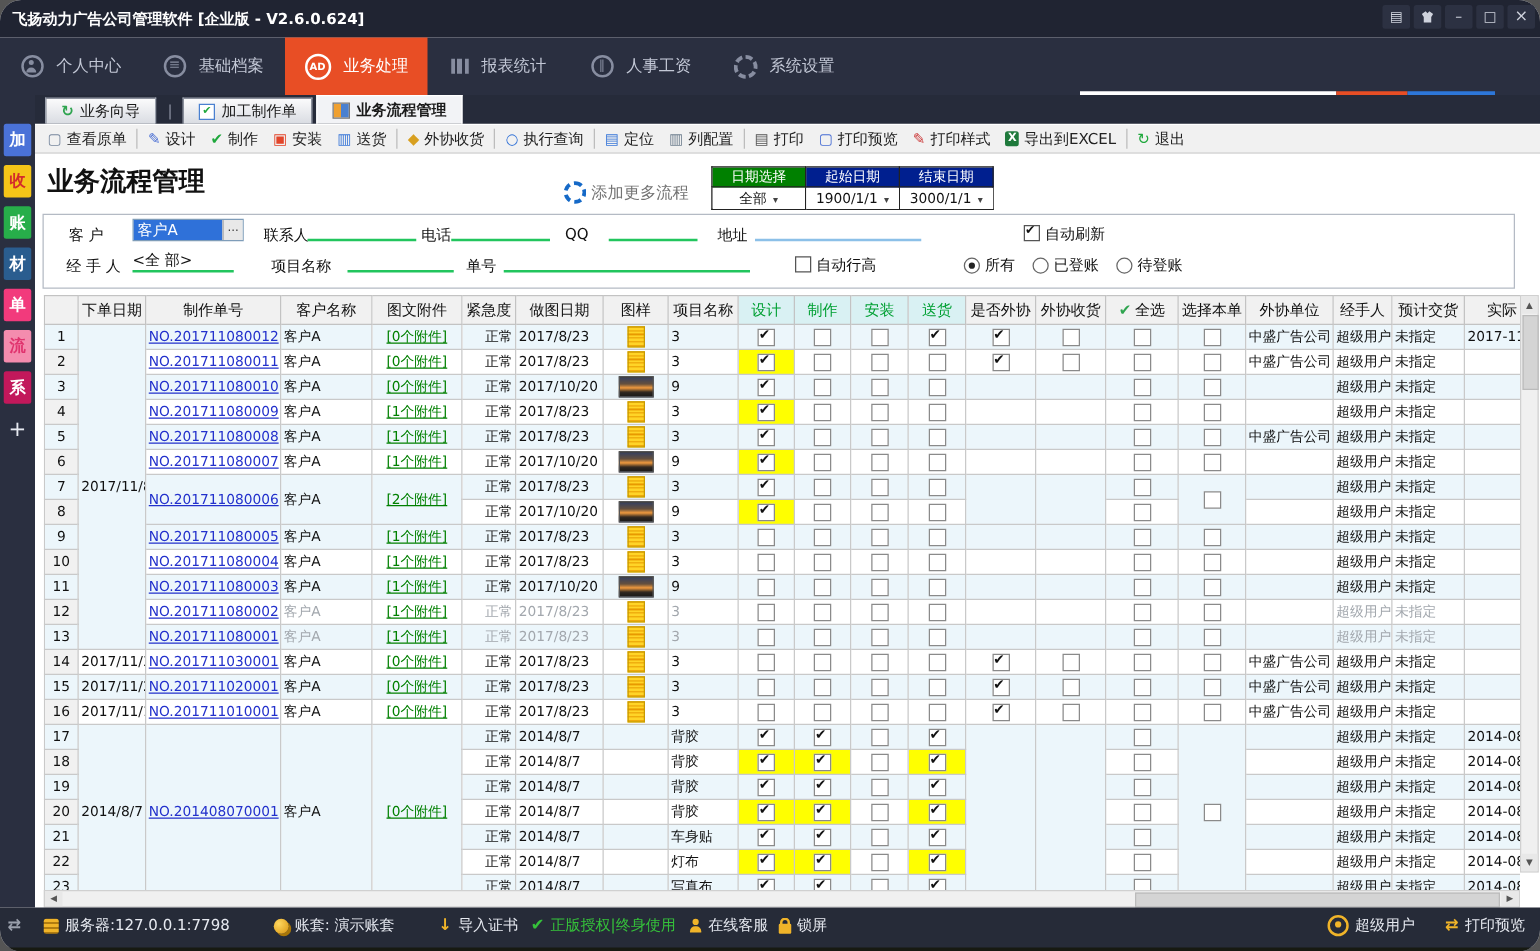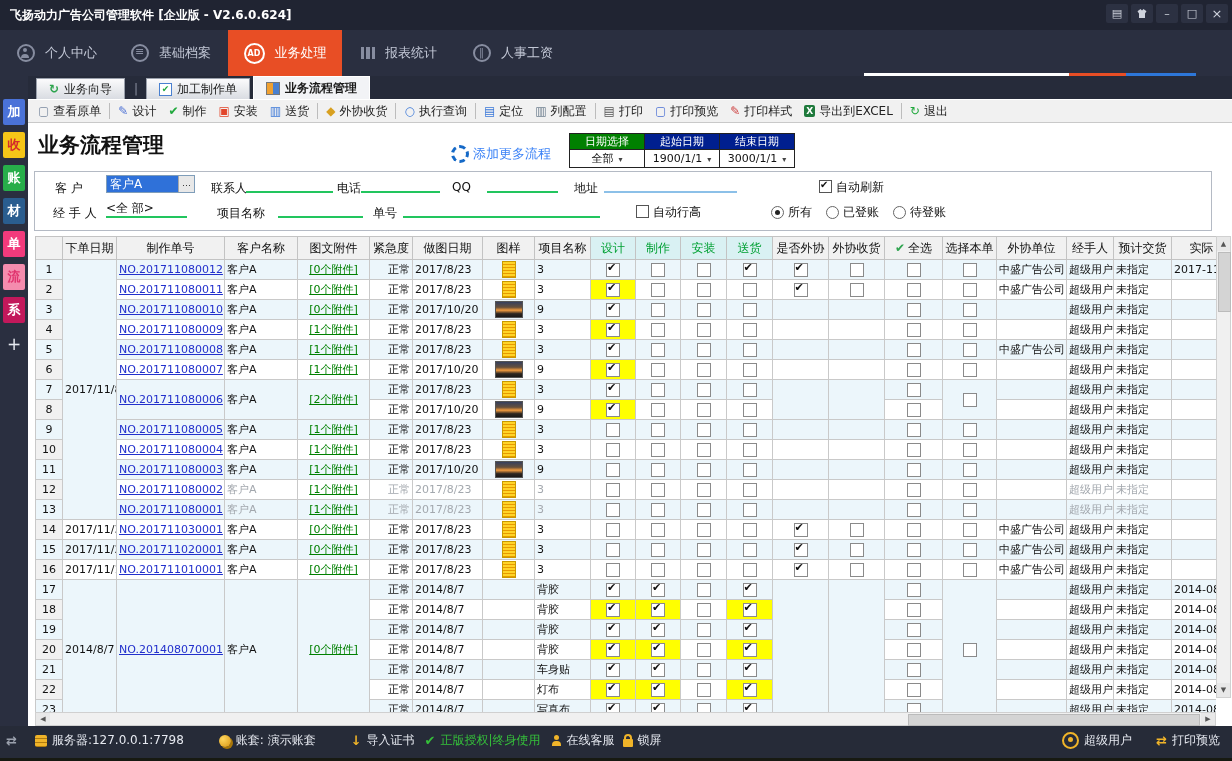--- a/index.html
+++ b/index.html
@@ -1,16 +1,16 @@
 <!DOCTYPE html>
 <html><head>
 <meta charset="utf-8">
 <style>
   html,body{margin:0;padding:0;background:#555;font-family:"DejaVu Sans","Liberation Sans",sans-serif;}
-  .stage{position:relative;width:1232px;height:761px;background:#fff;overflow:hidden;margin:0 auto;}
+  .stage{position:relative;width:1232px;height:761px;background:#fff;overflow:hidden;margin:0 auto;border-radius:17px;}
 
   
   .titlebar{position:absolute;left:0;top:0;width:1232px;height:30px;background:#202432;display:flex;align-items:center;}
   .titlebar .title{color:#fff;font-size:12px;font-weight:bold;margin-left:10px;}
   .win-controls{position:absolute;right:4px;top:4px;display:flex;gap:3px;}
   .wbtn{width:22px;height:19px;display:flex;align-items:center;justify-content:center;color:#cfd3dd;font-size:11px;background:#2c3142;border-radius:2px;}
   .wbtn.close{font-size:13px;}
 
   
   .nav{position:absolute;left:0;top:30px;width:1232px;height:46px;background:#2a2f40;display:flex;align-items:center;}
@@ -56,21 +56,21 @@
 
   
   .sidebar{position:absolute;left:0;top:76px;width:28px;height:650px;background:#2a2f40;}
   .side-tab{width:22px;height:26px;margin:7px auto 0 auto;border-radius:2px;font-size:13px;font-weight:bold;display:flex;align-items:center;justify-content:center;}
   .side-tab:first-child{margin-top:23px;}
   .side-plus{width:22px;height:24px;margin:9px auto 0 auto;color:#e6e9f0;font-size:17px;display:flex;align-items:center;justify-content:center;}
 
   
   .content{position:absolute;left:28px;top:123px;width:1204px;height:603px;background:#fff;}
   .page-title{position:absolute;left:10px;top:8px;font-size:21px;font-weight:bold;color:#111;}
-  .add-more{position:absolute;left:423px;top:22px;display:flex;align-items:center;gap:4px;font-size:13px;color:#3b82f6;}
+  .add-more{position:absolute;left:423px;top:22px;display:flex;align-items:center;gap:4px;font-size:13px;color:#737373;}
   .gear-blue{width:12px;height:12px;border:3px dashed #1569c7;border-radius:50%;display:inline-block;}
 
   .date-sel{position:absolute;left:541px;top:10px;border-collapse:collapse;}
   .date-sel td{border:1px solid #222;font-size:11px;text-align:center;padding:0;}
   .date-sel .dh{height:14px;color:#fff;font-size:11px;}
   .dh.green{background:#008000;}
   .dh.navy{background:#001f8f;}
   .date-sel .dv{height:17px;width:74px;background:#fff;color:#111;position:relative;}
   .dv .caret{color:#444;font-size:8px;margin-left:5px;}
 
@@ -172,20 +172,24 @@
           <span class="nico ad-icon">AD</span>
           <span class="nlabel">业务处理</span>
         </div>
         <div class="nav-item">
           <span class="nico chart-icon"></span>
           <span class="nlabel">报表统计</span>
         </div>
         <div class="nav-item">
           <span class="nico idcard-icon"></span>
           <span class="nlabel">人事工资</span>
+        </div>
+        <div class="nav-item">
+          <span class="nico gear-icon"></span>
+          <span class="nlabel">系统设置</span>
         </div>
       </div>
     <div class="search-area">
       <div class="searchbox">
         <span class="ico-mag"></span>
         <input type="text" placeholder="项目/客户/联系人/电话/QQ" style="">
       </div>
       <div class="btn-search">搜索 F1</div>
       <div class="btn-pick">选择图片</div>
       <span class="ico-horn"></span>

